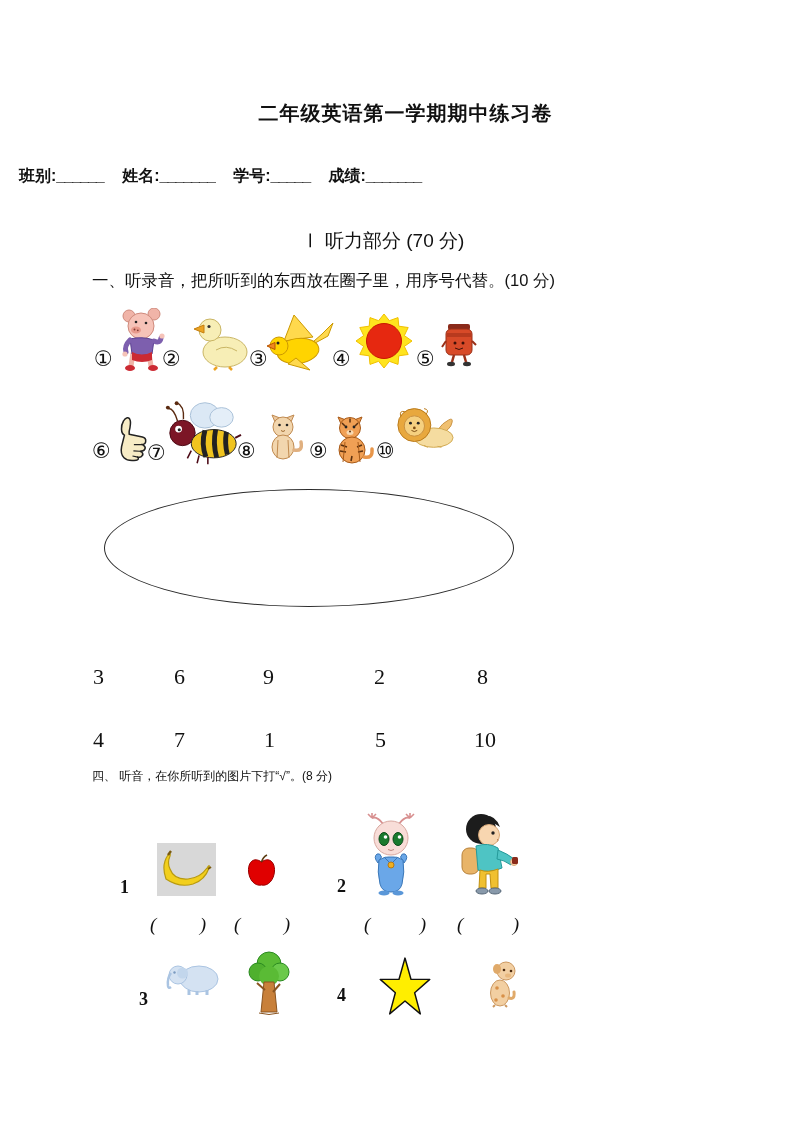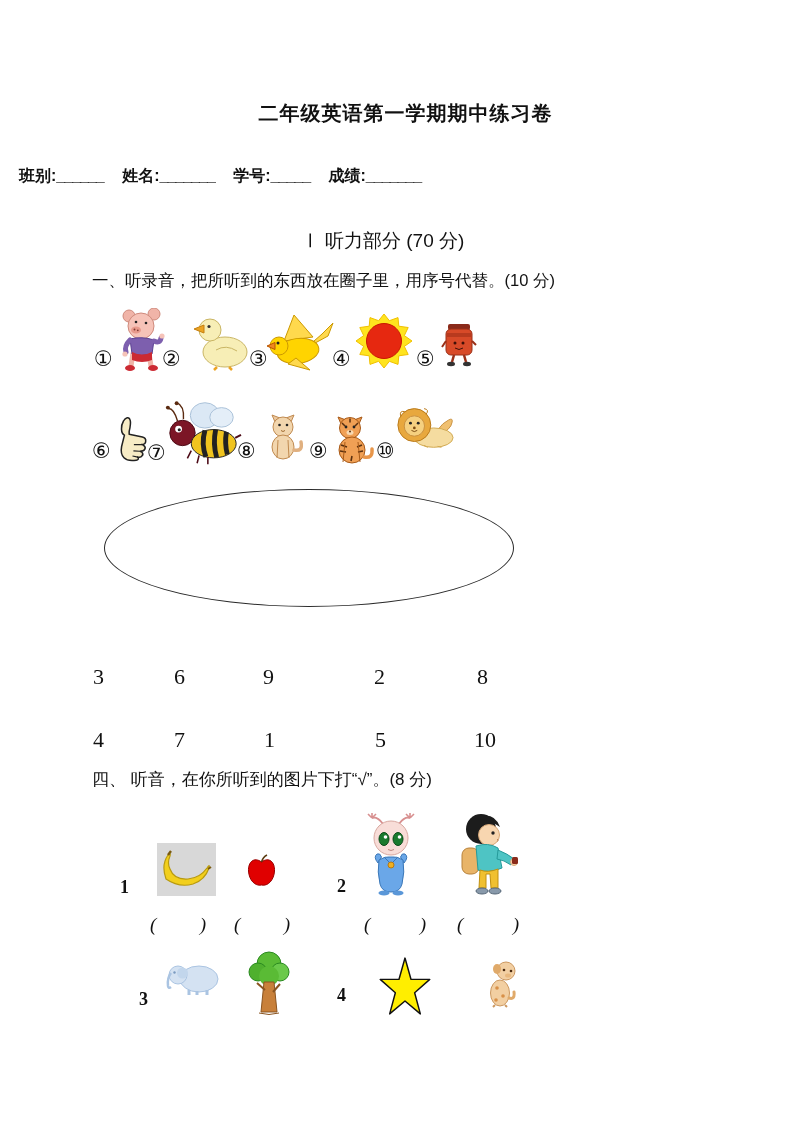--- a/index.html
+++ b/index.html
@@ -194,21 +194,21 @@
   <span class="abs num2" style="left:174px; top:666px;">6</span>
   <span class="abs num2" style="left:263px; top:666px;">9</span>
   <span class="abs num2" style="left:374px; top:666px;">2</span>
   <span class="abs num2" style="left:477px; top:666px;">8</span>
   <span class="abs num2" style="left:93px;  top:729px;">4</span>
   <span class="abs num2" style="left:174px; top:729px;">7</span>
   <span class="abs num2" style="left:264px; top:729px;">1</span>
   <span class="abs num2" style="left:375px; top:729px;">5</span>
   <span class="abs num2" style="left:474px; top:729px;">10</span>
 
-  <div class="abs q-head" style="left:92px; top:768px; font-size:17px;">四、 听音，在你所听到的图片下打“√”。(8 分)</div>
+  <div class="abs q-head" style="left:92px; top:768px; font-size:12px;">四、 听音，在你所听到的图片下打“√”。(8 分)</div>
 
   <span class="abs glabel" style="left:120px; top:878px;">1</span>
   <span class="abs icon banana-tile" style="left:157px; top:843px; width:59px; height:53px;">
     <svg viewBox="0 0 51 41">
       <path d="M5,30 Q18,39 32,35 Q44,31 48,19 Q49,14 46,19 Q39,29 27,30 Q13,31 9,20 Q6,14 9,7 Q10,3 7,6 Q0,16 5,30 Z" fill="#f2cf1c" stroke="#b89a10" stroke-width="1.2"></path>
       <path d="M7,6 l3,-4" stroke="#7a5a10" stroke-width="2.4"></path>
       <path d="M47,20 l3,-2" stroke="#7a5a10" stroke-width="2"></path>
     </svg>
   </span>
   <span class="abs icon" style="left:246px; top:854px; width:31px; height:34px;">

